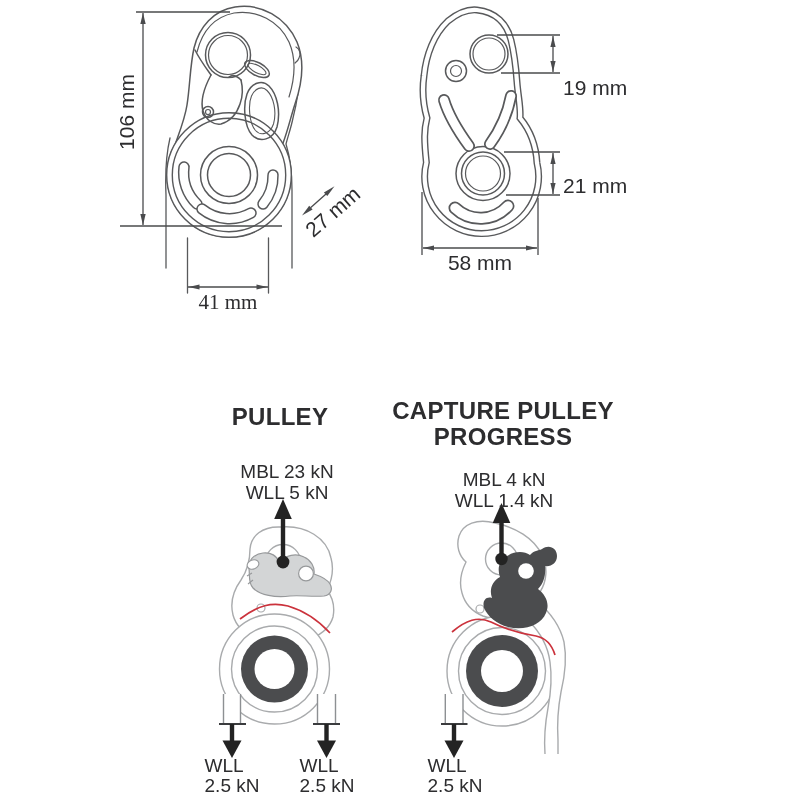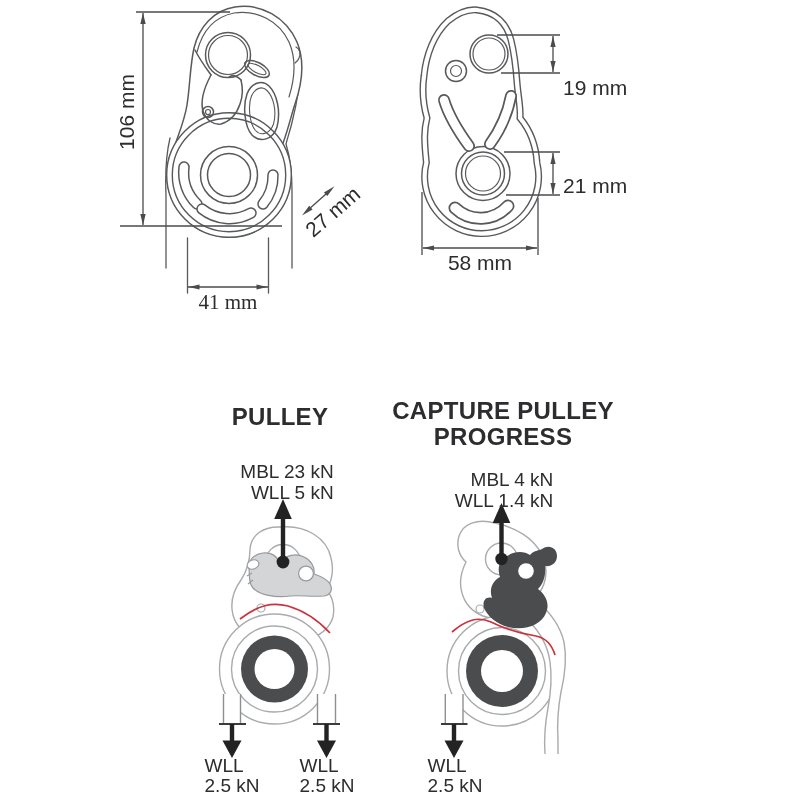--- a/index.html
+++ b/index.html
@@ -6,21 +6,21 @@
   #canvas{position:relative;width:800px;height:800px;background:#fff;overflow:hidden;
           font-family:"Liberation Sans", sans-serif;color:#2d2d2f;}
   #art{position:absolute;left:0;top:0;}
   .txt{position:absolute;white-space:nowrap;color:#2d2d2f;}
   .dim{font-size:21px;}
   .ctr{transform:translate(-50%,-50%);}
   .rot90{transform:translate(-50%,-50%) rotate(-90deg);}
   .rot41{transform:translate(-50%,-50%) rotate(-41deg);}
   .vctr{transform:translateY(-50%);}
   .heading{font-size:24px;font-weight:bold;letter-spacing:.3px;text-align:center;line-height:26px;}
-  .rating{font-size:19px;text-align:right;line-height:21px;}
+  .rating{font-size:19px;text-align:center;line-height:21px;}
   .ropelabel{font-size:19px;text-align:left;line-height:20px;}
 </style>
 </head>
 <body>
 
 <div id="canvas">
 
 <svg id="art" width="800" height="800" viewBox="0 0 800 800">
 
   <g stroke="#58595b" stroke-width="1.5" fill="none" stroke-linecap="round">

